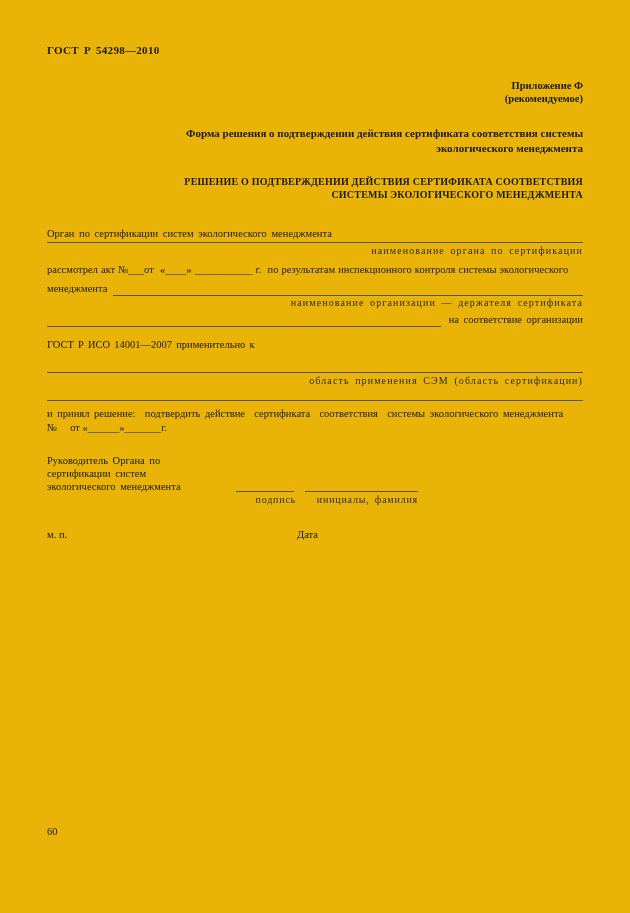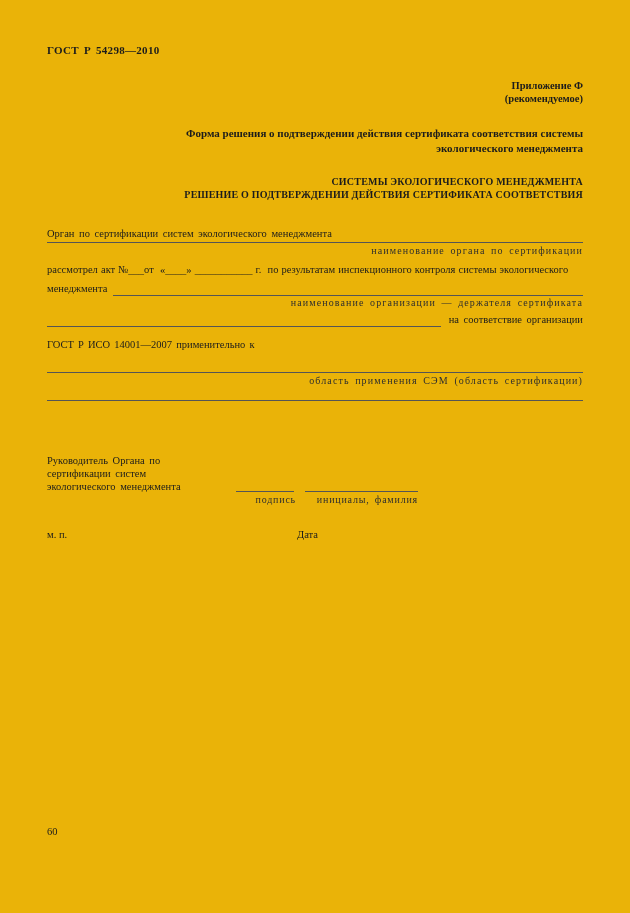--- a/index.html
+++ b/index.html
@@ -49,22 +49,22 @@
     <div>Приложение Ф</div>
     <div>(рекомендуемое)</div>
   </div>
 
   <div class="abs centered bold" style="top:126px; font-size:11px; line-height:15px;">
     <div>Форма решения о подтверждении действия сертификата соответствия системы</div>
     <div>экологического менеджмента</div>
   </div>
 
   <div class="abs centered bold" style="top:175px; font-size:10px; line-height:13px; letter-spacing:0.2px;">
+    <div>РЕШЕНИЕ О ПОДТВЕРЖДЕНИИ ДЕЙСТВИЯ СЕРТИФИКАТА СООТВЕТСТВИЯ</div>
     <div>СИСТЕМЫ ЭКОЛОГИЧЕСКОГО МЕНЕДЖМЕНТА</div>
-    <div>РЕШЕНИЕ О ПОДТВЕРЖДЕНИИ ДЕЙСТВИЯ СЕРТИФИКАТА СООТВЕТСТВИЯ</div>
   </div>
 
   <div class="abs body-text" style="left:47px; top:228px; word-spacing:2px;">Орган по сертификации систем экологического менеджмента</div>
 
   <div class="abs rule" style="left:47px; top:242px; width:536px;"></div>
   <div class="abs caption centered" style="top:245px;">наименование органа по сертификации</div>
 
   <div class="abs body-text nowrap" style="left:47px; top:264px; width:536px; word-spacing:0.5px;">рассмотрел акт №___от&nbsp; «____» ___________ г.&nbsp; по результатам инспекционного контроля системы экологического</div>
 
   <div class="abs flex-row nowrap" style="top:283px; height:13px;">
@@ -77,20 +77,24 @@
     <span class="fill-line" style="margin-right:8px;"></span>
     <span style="word-spacing:2px;">на соответствие организации</span>
   </div>
 
   <div class="abs body-text" style="left:47px; top:339px; word-spacing:1.5px;">ГОСТ Р ИСО 14001—2007 применительно к</div>
 
   <div class="abs rule" style="left:47px; top:372px; width:536px;"></div>
   <div class="abs caption centered" style="top:375px;">область применения СЭМ (область сертификации)</div>
   <div class="abs rule" style="left:47px; top:400px; width:536px;"></div>
 
+  <div class="abs body-text" style="left:47px; top:407px; width:536px; line-height:13.5px;">
+    <div class="nowrap" style="word-spacing:2px;">и принял решение:&nbsp; подтвердить действие&nbsp; сертификата&nbsp; соответствия&nbsp; системы экологического менеджмента</div>
+    <div>№&nbsp;&nbsp;&nbsp;&nbsp; от «______»_______г.</div>
+  </div>
 
   <div class="abs body-text" style="left:47px; top:454px; line-height:13px; word-spacing:2px;">
     <div>Руководитель Органа по</div>
     <div>сертификации систем</div>
     <div>экологического менеджмента</div>
   </div>
 
   <div class="abs rule" style="left:236px; top:491px; width:58px;"></div>
   <div class="abs rule" style="left:305px; top:491px; width:113px;"></div>
   <div class="abs caption" style="left:234px; top:494px; width:62px; letter-spacing:0.8px;">подпись</div>

